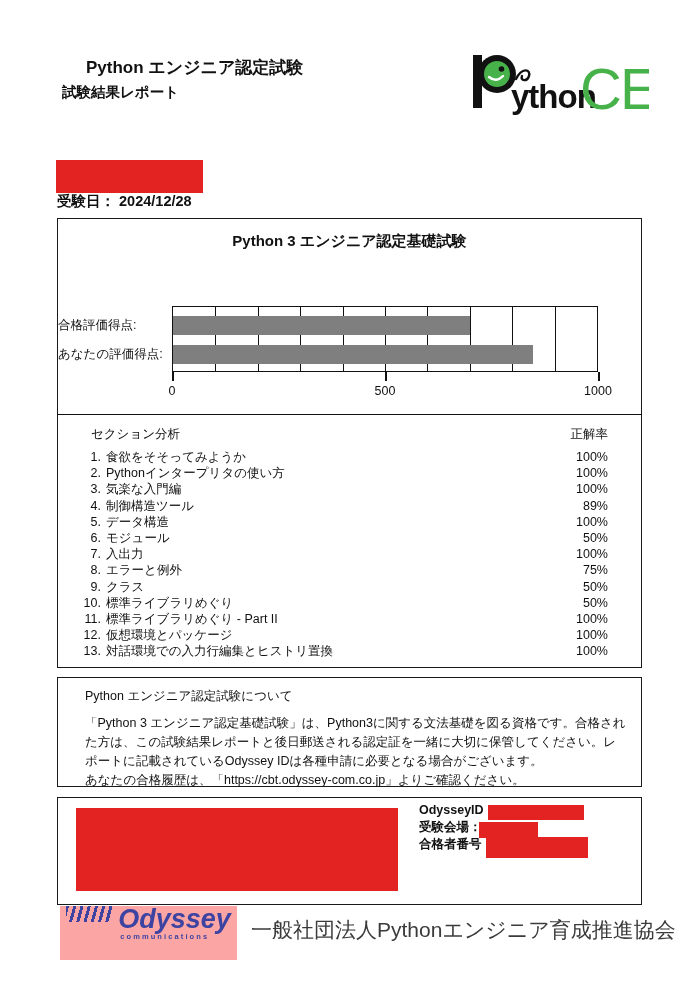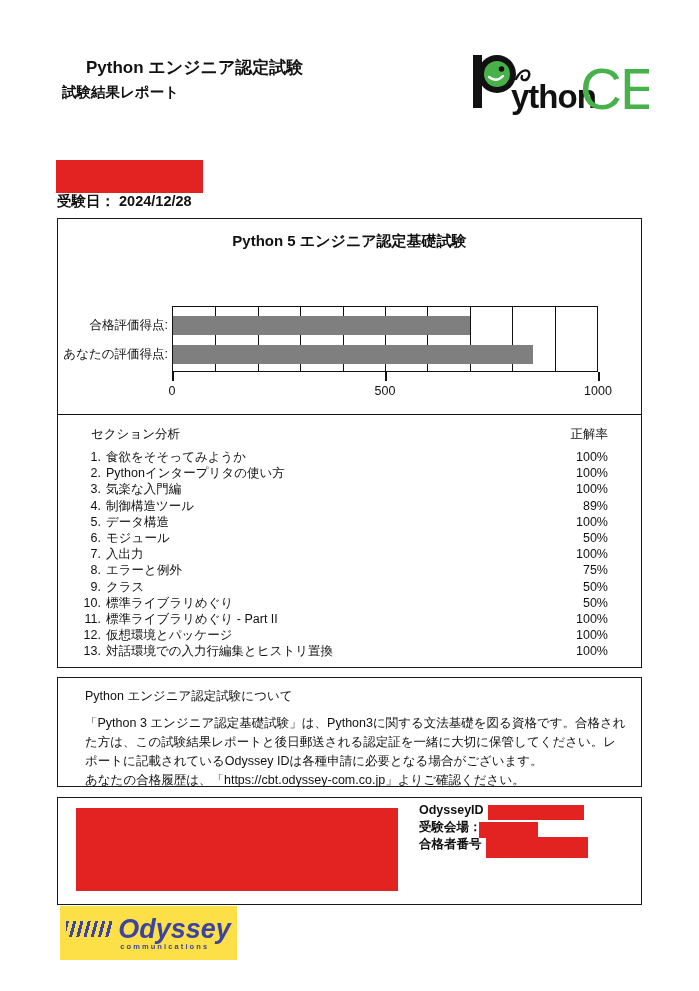--- a/index.html
+++ b/index.html
@@ -23,21 +23,21 @@
   .result-box {
     position:absolute; left:57px; top:218px; width:585px; height:450px;
     border:1.5px solid #1a1a1a;
   }
   .rb-title { position:absolute; top:13px; left:0; width:100%; text-align:center;
               font-size:15px; font-weight:bold; }
   .rb-scores { position:absolute; top:46px; left:0; width:100%;
                display:flex; justify-content:space-between;
                padding:0 28px 0 33px; font-size:12.5px; font-weight:bold; }
   
-  .chart-label { position:absolute; width:110px; left:0; text-align:right;
+  .chart-label { position:absolute; width:110px; left:0; text-align:left;
                  font-size:12.5px; line-height:16px; }
   .chart-plot { position:absolute; left:114px; top:87px; width:426px; height:66px;
                 border:1.5px solid #111; background:#fff; }
   .gridline { position:absolute; top:0; bottom:0; width:1px; background:#111; }
   .bar { position:absolute; left:0; height:19px; background:var(--bar); z-index:2; }
   .tick { position:absolute; width:1.5px; height:9px; background:#111; top:153px; }
   .tick-label { position:absolute; top:165px; font-size:12.5px; transform:translateX(-50%); }
   .rb-divider { position:absolute; left:-1px; right:-1px; top:195px;
                 border-top:1.5px solid #111; }
   
@@ -58,21 +58,21 @@
   .id-box { position:absolute; left:57px; top:797px; width:585px; height:108px;
             border:1.5px solid #1a1a1a; }
   .id-photo { left:18px; top:10px; width:322px; height:83px; }
   .id-label { position:absolute; left:361px; font-size:12.5px; font-weight:bold;
               line-height:17px; }
   .id-b1 { left:430px; top:7px;  width:96px;  height:15px; }
   .id-b2 { left:421px; top:24px; width:59px;  height:16px; }
   .id-b3 { left:428px; top:39px; width:102px; height:21px; }
   
   .odyssey { position:absolute; left:60px; top:906px; width:177px; height:54px;
-             background:#fde047; display:flex; align-items:center; justify-content:center; }
+             background:#fca5a5; display:flex; justify-content:center; }
   .od-stripes { width:46px; height:16px; margin:0 6px 8px 0;
                 background:repeating-linear-gradient(105deg,
                   var(--blue) 0px, var(--blue) 3px, transparent 3px, transparent 7px); }
   .od-text { display:flex; flex-direction:column; }
   .od-name { font-size:27px; font-weight:bold; font-style:italic; color:var(--blue);
              line-height:26px; }
   .od-sub { font-size:7.5px; font-weight:bold; color:var(--blue); letter-spacing:2.1px;
             margin:0 0 0 2px; }
   .assoc { position:absolute; left:251px; top:916px; font-size:21px; color:#3b3b3b; }
 </style>
@@ -94,21 +94,21 @@
       <path d="M49,33 C55,21 64,23 62,30 C60,36 53,35 55,30" stroke="#111" stroke-width="2.4" fill="none" stroke-linecap="round"></path>
       <text x="44" y="62" font-size="33" font-weight="bold" fill="#111" font-family="Liberation Sans, sans-serif" letter-spacing="-1">ython</text>
       <text x="113" y="63" font-size="58" fill="#47b24a" font-family="Liberation Sans, sans-serif" letter-spacing="-2">CE</text>
     </svg>
   </div>
 
   <div class="redact r-name"></div>
   <div class="exam-date">受験日： 2024/12/28</div>
 
   <div class="result-box">
-    <div class="rb-title">Python 5 エンジニア認定基礎試験</div>
+    <div class="rb-title">Python 3 エンジニア認定基礎試験</div>
 
     <div>
       <div>
           <div class="chart-label" style="top: 98px;">合格評価得点:</div>
           <div class="chart-label" style="top: 127px;">あなたの評価得点:</div>
         </div>
       <div class="chart-plot">
           <div class="gridline" style="left: 10%;"></div>
           <div class="gridline" style="left: 20%;"></div>
           <div class="gridline" style="left: 30%;"></div>
@@ -226,14 +226,15 @@
     <div class="redact id-b3"></div>
   </div>
 
   <div class="odyssey">
     <div class="od-stripes"></div>
     <div class="od-text">
       <span class="od-name">Odyssey</span>
       <span class="od-sub">communications</span>
     </div>
   </div>
+  <div class="assoc">一般社団法人Pythonエンジニア育成推進協会</div>
 
 </div>
 
 </body></html>

